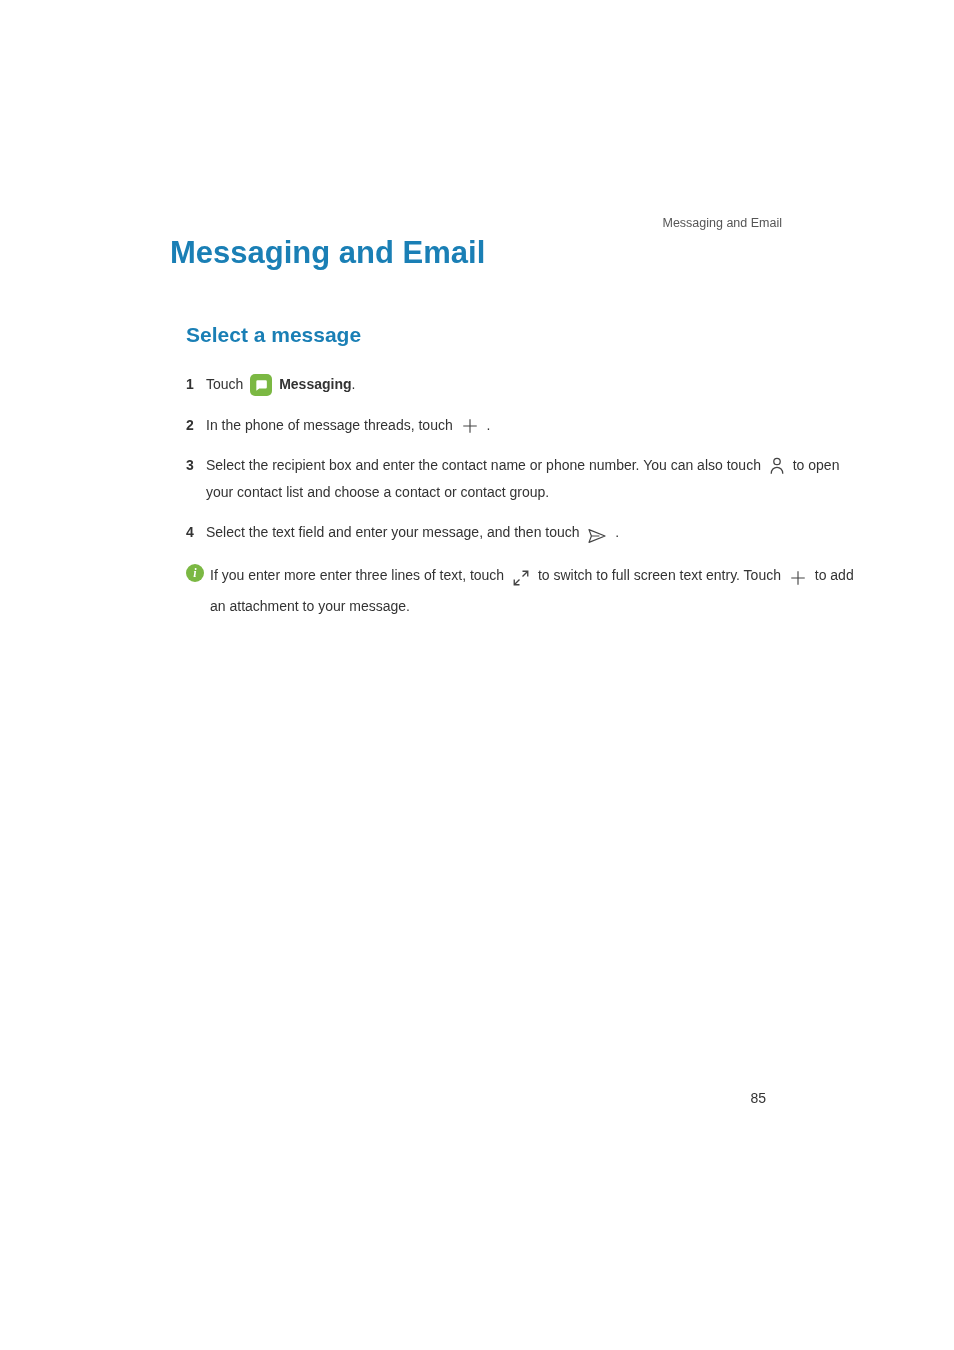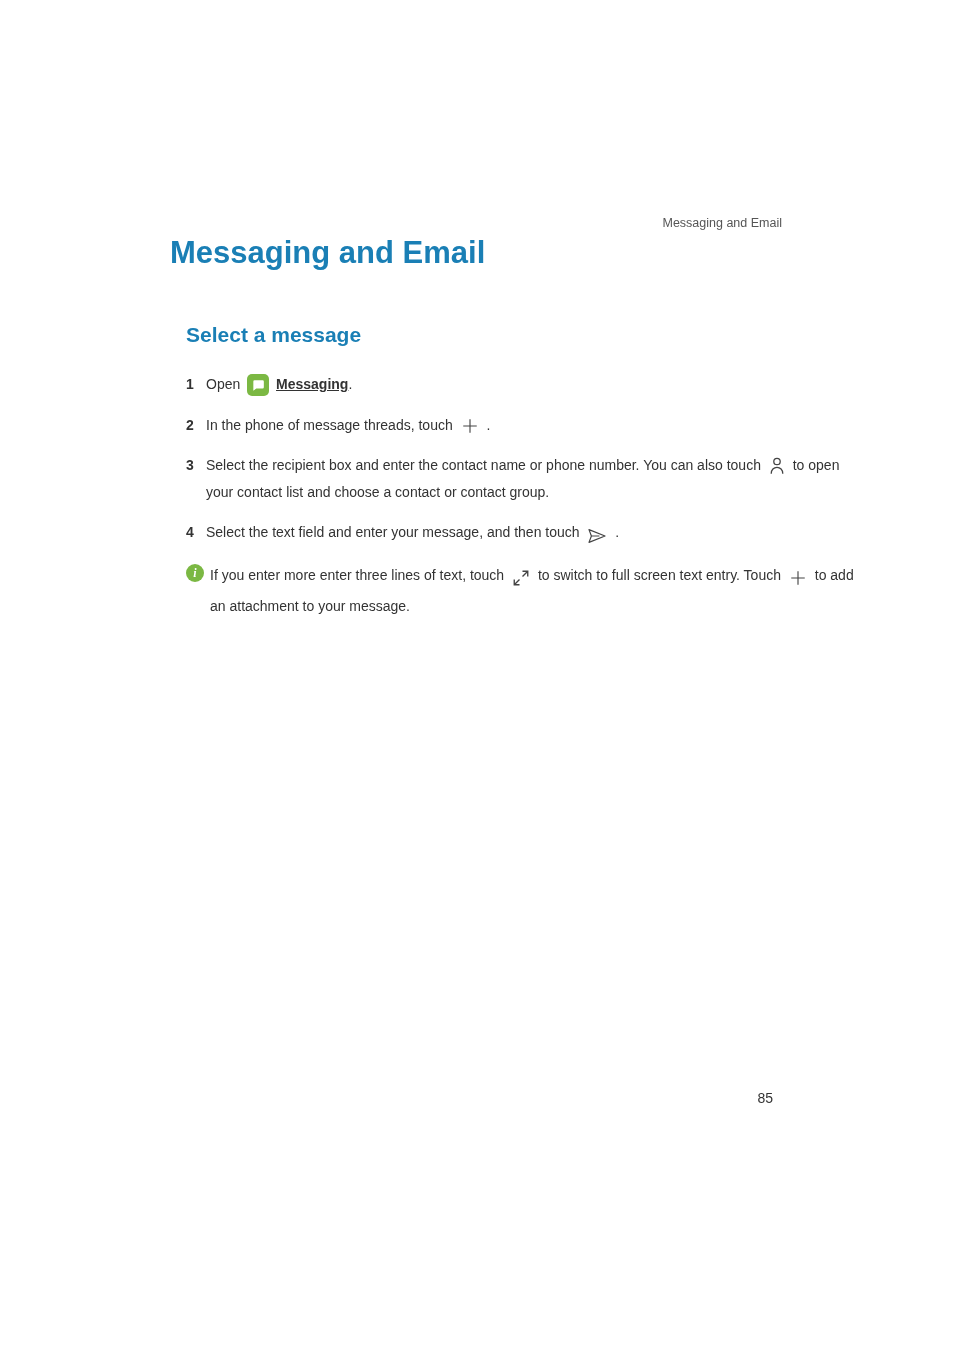--- a/index.html
+++ b/index.html
@@ -69,21 +69,21 @@
       width: 22px;
       height: 22px;
       background: #7bb843;
       border-radius: 5px;
       vertical-align: middle;
       margin: 0 3px;
       align-items: center;
       justify-content: center;
     }
     .app-icon svg { width: 14px; height: 14px; }
-    .bold { font-weight: bold; text-decoration: underline; }
+    .bold { font-weight: bold; }
     .inline-icon {
       display: inline-block;
       vertical-align: middle;
       margin: 0 4px;
     }
     .inline-icon.plus { width: 18px; height: 18px; }
     .inline-icon.contact { width: 16px; height: 18px; }
     .inline-icon.send { width: 20px; height: 16px; }
     .inline-icon.expand { width: 18px; height: 18px; }
     .inline-icon.plus2 { width: 18px; height: 18px; }
@@ -109,21 +109,21 @@
       font-weight: bold;
       font-size: 12px;
       font-family: Georgia, serif;
     }
     .info-body {
       flex: 1;
     }
     .page-num {
       position: absolute;
       bottom: 244px;
-      right: 181px;
+      right: 188px;
       font-size: 14px;
       color: #333;
     }
   </style>
 </head>
 <body>
 
 <div class="page">
 
   <div class="running-header">Messaging and Email</div>
@@ -131,21 +131,21 @@
   <h1 class="chapter-title">Messaging and Email</h1>
 
   <h2 class="section-title">Select a message</h2>
 
 
   <div class="steps">
 
     <div class="step">
       <span class="step-num">1</span>
       <span class="step-body">
-        <span>Open </span>
+        <span>Touch </span>
         <span class="app-icon">
           <svg viewBox="0 0 24 24">
               <path fill="#fff" d="M4 4h16a2 2 0 0 1 2 2v10a2 2 0 0 1-2 2H9l-5 4V6a2 2 0 0 1 2-2z"></path>
             </svg>
         </span>
         <span class="bold">Messaging</span><span>.</span>
       </span>
     </div>
 
     <div class="step">

